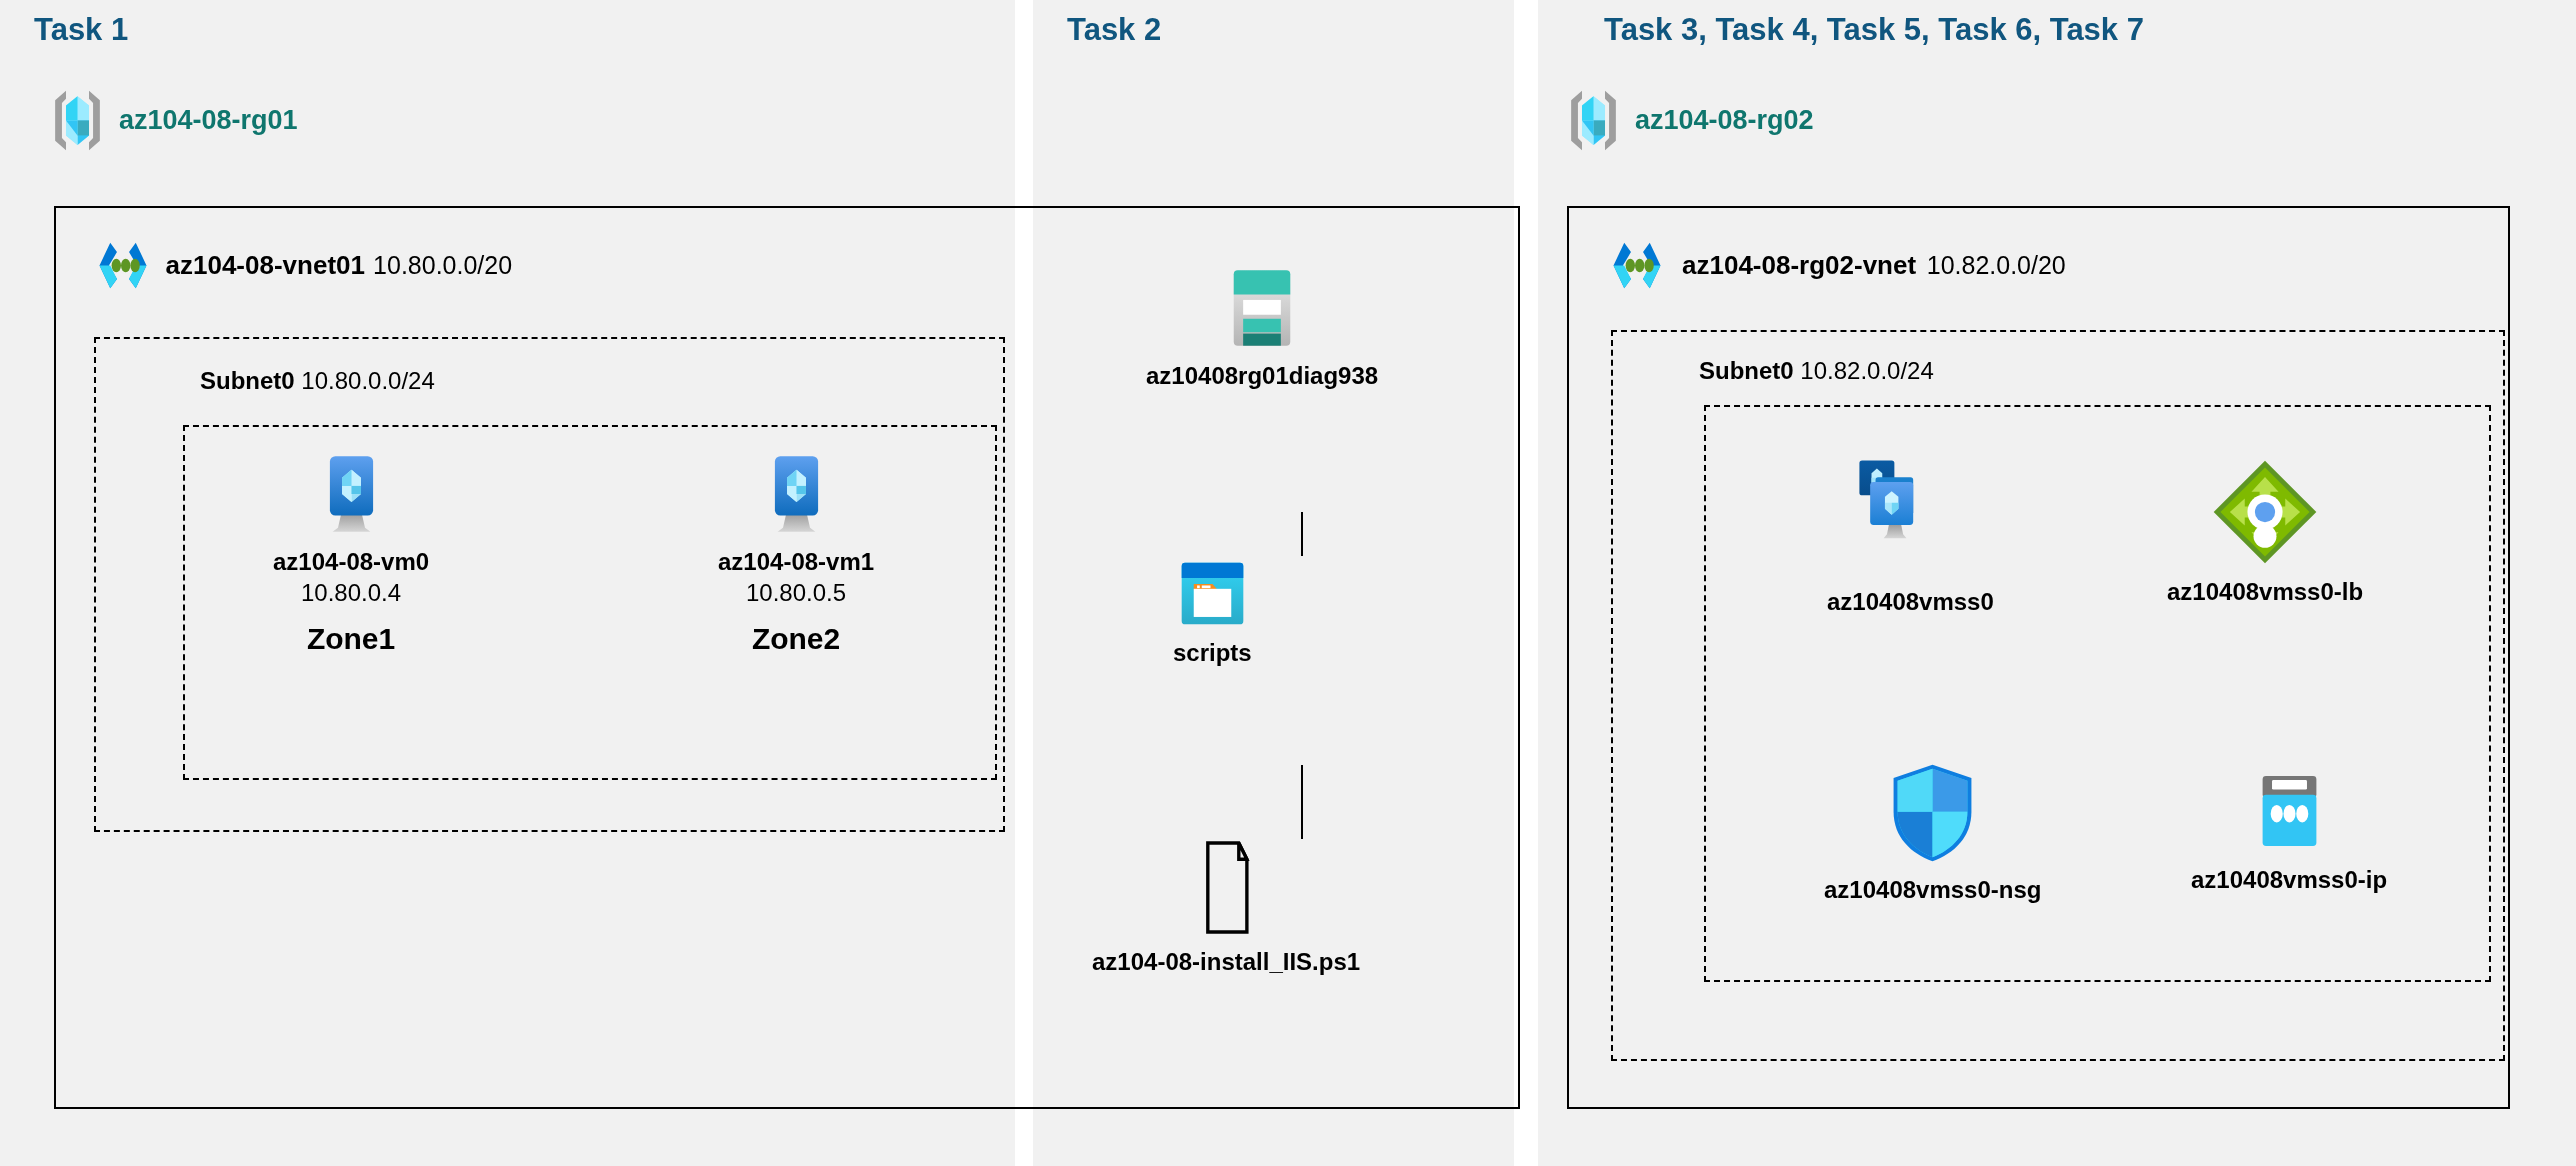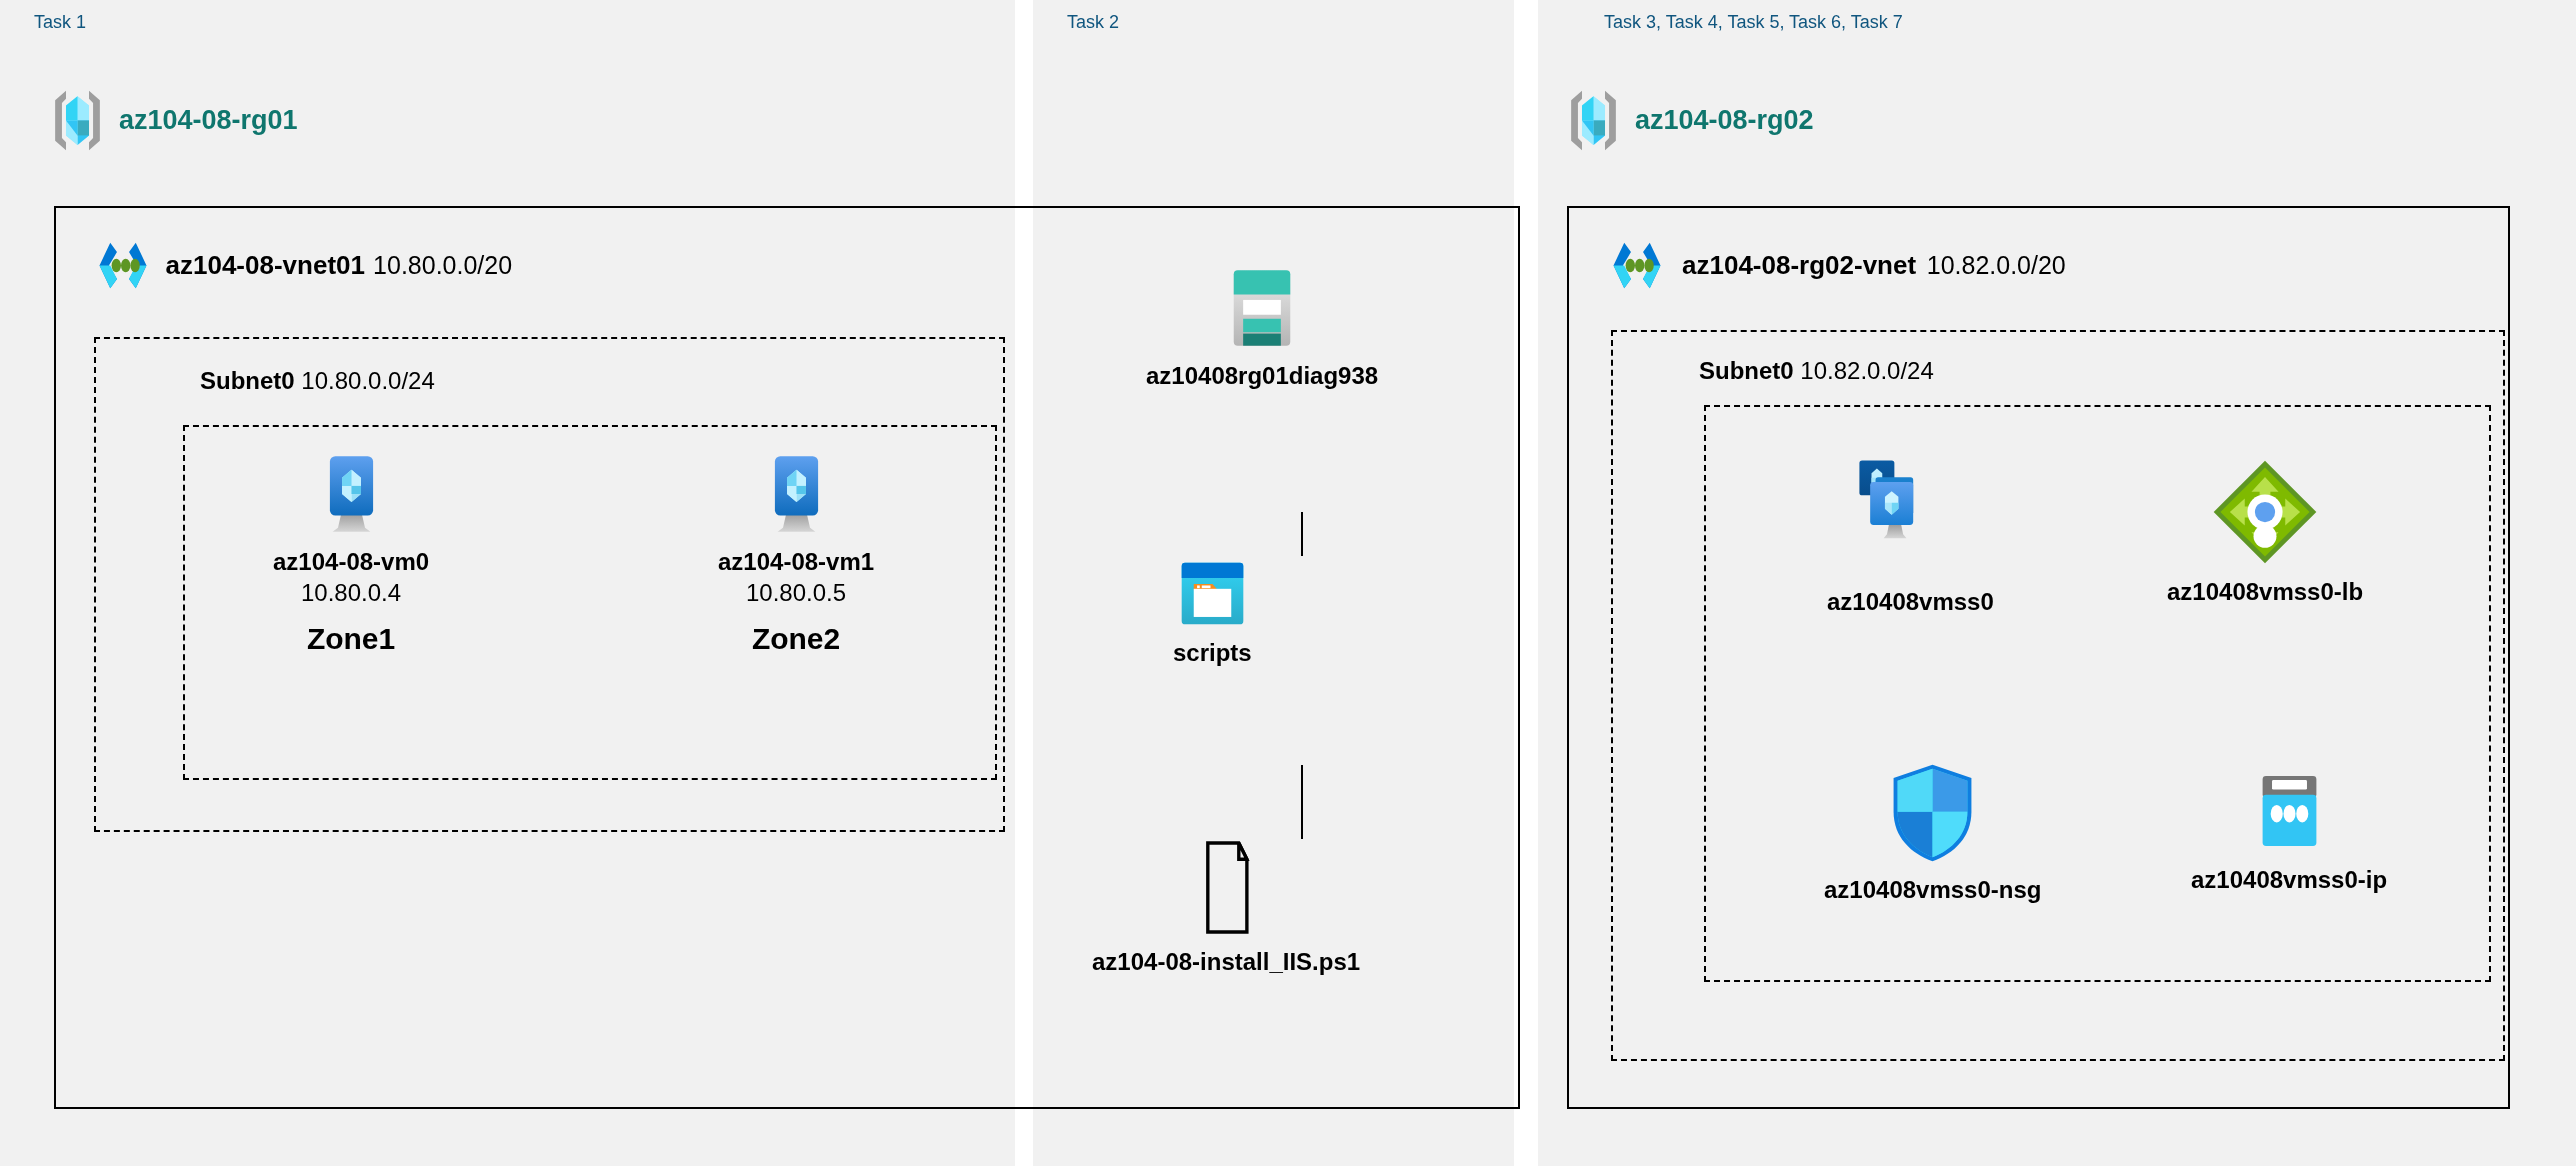--- a/index.html
+++ b/index.html
@@ -12,21 +12,21 @@
   .canvas{position:absolute;left:0;top:0;width:2576px;height:1166px;}
 
   
   .panel{position:absolute;background:#f1f1f1;}
   #panel-task1{left:0px;   top:0px; width:1015px; height:1166px;}
   #panel-task2{left:1033px;top:0px; width:481px;  height:1166px;}
   #panel-task3{left:1538px;top:0px; width:1038px; height:1166px;}
 
   .task-title{
     position:absolute;
-    font-size:18px;font-weight:normal;color:#10567f;
+    font-size:31px;font-weight:bold;color:#10567f;
     letter-spacing:0px;white-space:nowrap;
   }
   #title-task1{left:34px;  top:12px;}
   #title-task2{left:1067px;top:12px;}
   #title-task3{left:1572px;top:12px;margin-left:32px;}
 
   
   .rg-row{position:absolute;display:flex;align-items:center;gap:15px;}
   #rg1-row{left:51px;  top:88px;}
   #rg2-row{left:1567px;top:88px;}

